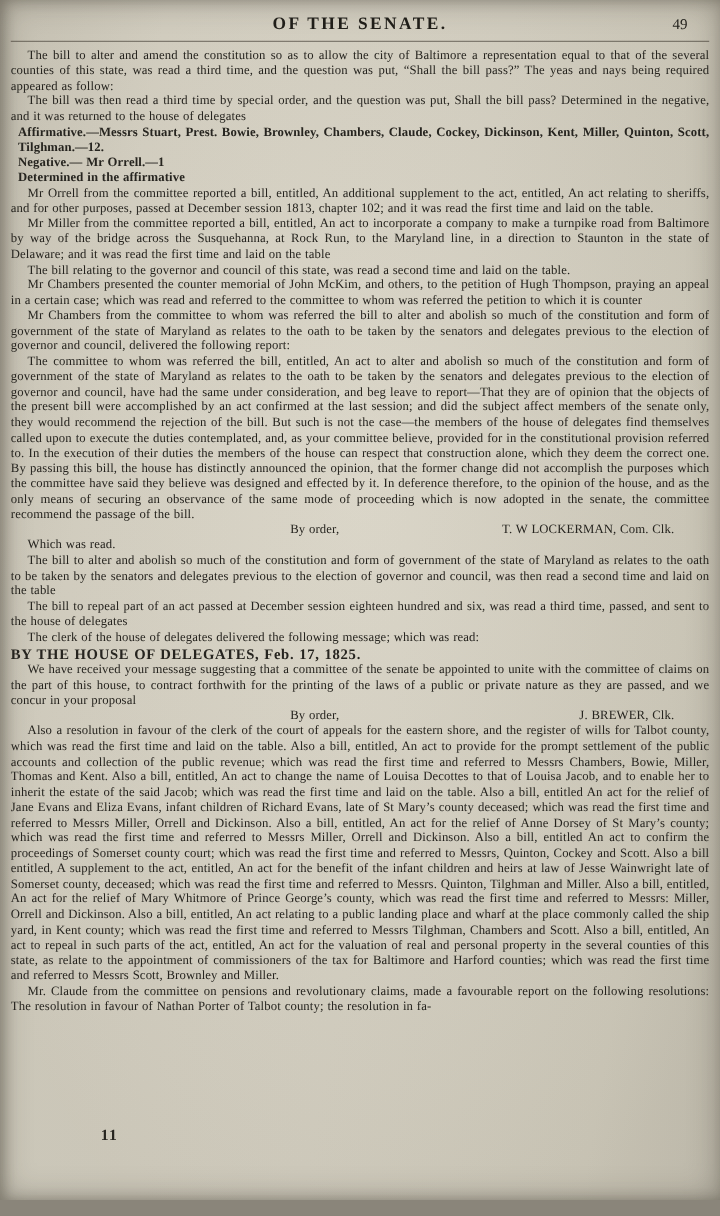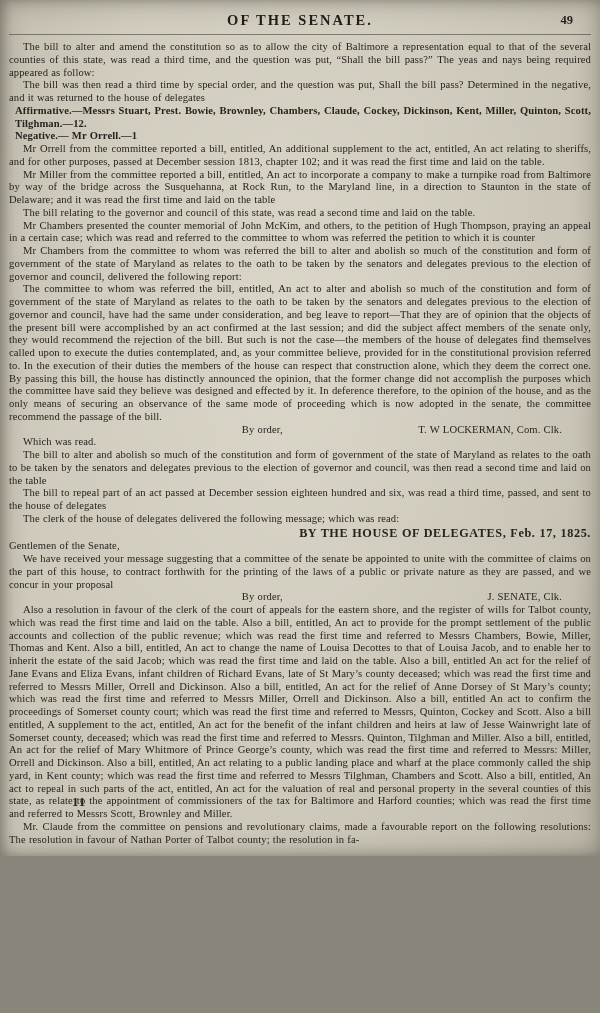--- a/index.html
+++ b/index.html
@@ -2,21 +2,21 @@
 <html><head>
 <meta charset="utf-8">
 <style>
   html,body{margin:0;padding:0;}
   body{
     background:#8a857a;
     font-family:"Liberation Serif","DejaVu Serif",serif;
   }
   .page{
     position:relative;
-    width:600px;height:856px;
+    width:600px;height:1000px;
     margin:0 auto;
     box-sizing:border-box;
     background:
       radial-gradient(ellipse at 50% 40%, rgba(255,255,255,0.10), rgba(0,0,0,0.06) 85%),
       linear-gradient(100deg, #cfcabb 0%, #d8d3c4 18%, #d6d1c2 55%, #d2cdbd 85%, #c8c3b4 100%);
     color:#26241f;
     overflow:hidden;
     box-shadow: inset 0 0 26px rgba(40,35,25,0.35), inset 4px 0 10px rgba(40,35,25,0.25);
     padding:12px 9px 16px 9px;
   }
@@ -30,86 +30,86 @@
     text-align:center;
     font-weight:bold;
     font-size:14.5px;
     letter-spacing:2px;
     color:#201e19;
   }
   .page-number{
     position:absolute;
     right:18px;top:1px;
     font-size:12.5px;
-    font-weight:bold;
+    font-weight:normal;
   }
   .page-body{
     padding-top:4px;
     font-size:10.6px;
     line-height:12.75px;
     text-align:justify;
     letter-spacing:0.1px;
     word-spacing:0.4px;
   }
   .para{margin:0;}
   .indent{text-indent:14px;}
   .flush{text-indent:0;}
   .hang{text-indent:0;padding-left:6px;font-weight:bold;}
   .center-bold{
-    text-align:right;
+    text-align:left;
     font-weight:bold;
     font-size:12.2px;
     letter-spacing:0.6px;
     padding:1px 0;
   }
   .signoff{
     display:flex;
     text-indent:0;
   }
   .so-left{margin-left:40%;}
   .so-right{margin-left:auto;margin-right:5%;}
   .footer-num{
     position:absolute;
-    left:72px;bottom:46px;
+    left:84px;bottom:46px;
     font-weight:bold;
     font-size:13px;
     letter-spacing:1px;
   }
 </style>
 </head>
 <body>
 
 <div class="page">
   <div class="page-header">
     <div class="page-title">OF THE SENATE.</div>
     <div class="page-number">49</div>
   </div>
   <div class="page-body">
       <p class="para indent">The bill to alter and amend the constitution so as to allow the city of Baltimore a representation equal to that of the several counties of this state, was read a third time, and the question was put, “Shall the bill pass?”  The yeas and nays being required appeared as follow:</p>
       <p class="para indent">The bill was then read a third time by special order, and the question was put, Shall the bill pass? Determined in the negative, and it was returned to the house of delegates</p>
       <p class="para hang">Affirmative.—Messrs Stuart, Prest. Bowie, Brownley, Chambers, Claude, Cockey, Dickinson, Kent, Miller, Quinton, Scott, Tilghman.—12.</p>
       <p class="para hang">Negative.— Mr Orrell.—1</p>
+      <p class="para hang">Determined in the affirmative</p>
       <p class="para indent">Mr Orrell from the committee reported a bill, entitled, An additional supplement to the act, entitled, An act relating to sheriffs, and for other purposes, passed at December session 1813, chapter 102; and it was read the first time and laid on the table.</p>
       <p class="para indent">Mr Miller from the committee reported a bill, entitled, An act to incorporate a company to make a turnpike road from Baltimore by way of the bridge across the Susquehanna, at Rock Run, to the Maryland line, in a direction to Staunton in the state of Delaware; and it was read the first time and laid on the table</p>
       <p class="para indent">The bill relating to the governor and council of this state, was read a second time and laid on the table.</p>
       <p class="para indent">Mr Chambers presented the counter memorial of John McKim, and others, to the petition of Hugh Thompson, praying an appeal in a certain case; which was read and referred to the committee to whom was referred the petition to which it is counter</p>
       <p class="para indent">Mr Chambers from the committee to whom was referred the bill to alter and abolish so much of the constitution and form of government of the state of Maryland as relates to the oath to be taken by the senators and delegates previous to the election of governor and council, delivered the following report:</p>
       <p class="para indent">The committee to whom was referred the bill, entitled, An act to alter and abolish so much of the constitution and form of government of the state of Maryland as relates to the oath to be taken by the senators and delegates previous to the election of governor and council, have had the same under consideration, and beg leave to report—That they are of opinion that the objects of the present bill were accomplished by an act confirmed at the last session; and did the subject affect members of the senate only, they would recommend the rejection of the bill.  But such is not the case—the members of the house of delegates find themselves called upon to execute the duties contemplated, and, as your committee believe, provided for in the constitutional provision referred to.  In the execution of their duties the members of the house can respect that construction alone, which they deem the correct one.  By passing this bill, the house has distinctly announced the opinion, that the former change did not accomplish the purposes which the committee have said they believe was designed and effected by it.  In deference therefore, to the opinion of the house, and as the only means of securing an observance of the same mode of proceeding which is now adopted in the senate, the committee recommend the passage of the bill.</p>
       <div class="para signoff">
         <span class="so-left">By order,</span>
         <span class="so-right">T. W LOCKERMAN, Com. Clk.</span>
       </div>
       <p class="para indent">Which was read.</p>
       <p class="para indent">The bill to alter and abolish so much of the constitution and form of government of the state of Maryland as relates to the oath to be taken by the senators and delegates previous to the election of governor and council, was then read a second time and laid on the table</p>
       <p class="para indent">The bill to repeal part of an act passed at December session eighteen hundred and six, was read a third time, passed, and sent to the house of delegates</p>
       <p class="para indent">The clerk of the house of delegates delivered the following message; which was read:</p>
       <p class="para center-bold">BY THE HOUSE OF DELEGATES, Feb. 17, 1825.</p>
-      <p class="para flush">Gentlemen of the Senate,</p>
       <p class="para indent">We have received your message suggesting that a committee of the senate be appointed to unite with the committee of claims on the part of this house, to contract forthwith for the printing of the laws of a public or private nature as they are passed, and we concur in your proposal</p>
       <div class="para signoff">
         <span class="so-left">By order,</span>
-        <span class="so-right">J. SENATE, Clk.</span>
+        <span class="so-right">J. BREWER, Clk.</span>
       </div>
       <p class="para indent">Also a resolution in favour of the clerk of the court of appeals for the eastern shore, and the register of wills for Talbot county, which was read the first time and laid on the table.  Also a bill, entitled, An act to provide for the prompt settlement of the public accounts and collection of the public revenue; which was read the first time and referred to Messrs Chambers, Bowie, Miller, Thomas and Kent.  Also a bill, entitled, An act to change the name of Louisa Decottes to that of Louisa Jacob, and to enable her to inherit the estate of the said Jacob; which was read the first time and laid on the table.  Also a bill, entitled An act for the relief of Jane Evans and Eliza Evans, infant children of Richard Evans, late of St Mary’s county deceased; which was read the first time and referred to Messrs Miller, Orrell and Dickinson.  Also a bill, entitled, An act for the relief of Anne Dorsey of St Mary’s county; which was read the first time and referred to Messrs Miller, Orrell and Dickinson.  Also a bill, entitled An act to confirm the proceedings of Somerset county court; which was read the first time and referred to Messrs, Quinton, Cockey and Scott.  Also a bill entitled, A supplement to the act, entitled, An act for the benefit of the infant children and heirs at law of Jesse Wainwright late of Somerset county, deceased; which was read the first time and referred to Messrs. Quinton, Tilghman and Miller.  Also a bill, entitled, An act for the relief of Mary Whitmore of Prince George’s county, which was read the first time and referred to Messrs: Miller, Orrell and Dickinson.  Also a bill, entitled, An act relating to a public landing place and wharf at the place commonly called the ship yard, in Kent county; which was read the first time and referred to Messrs Tilghman, Chambers and Scott.  Also a bill, entitled, An act to repeal in such parts of the act, entitled, An act for the valuation of real and personal property in the several counties of this state, as relate to the appointment of commissioners of the tax for Baltimore and Harford counties; which was read the first time and referred to Messrs Scott, Brownley and Miller.</p>
       <p class="para indent">Mr. Claude from the committee on pensions and revolutionary claims, made a favourable report on the following resolutions: The resolution in favour of Nathan Porter of Talbot county; the resolution in fa-</p>
     </div>
   <div class="footer-num">11</div>
 </div>
 
 </body></html>

